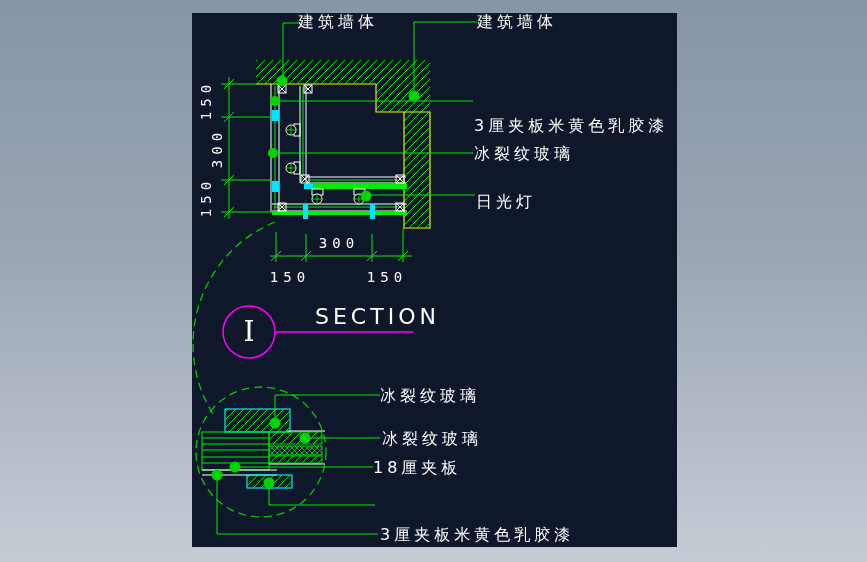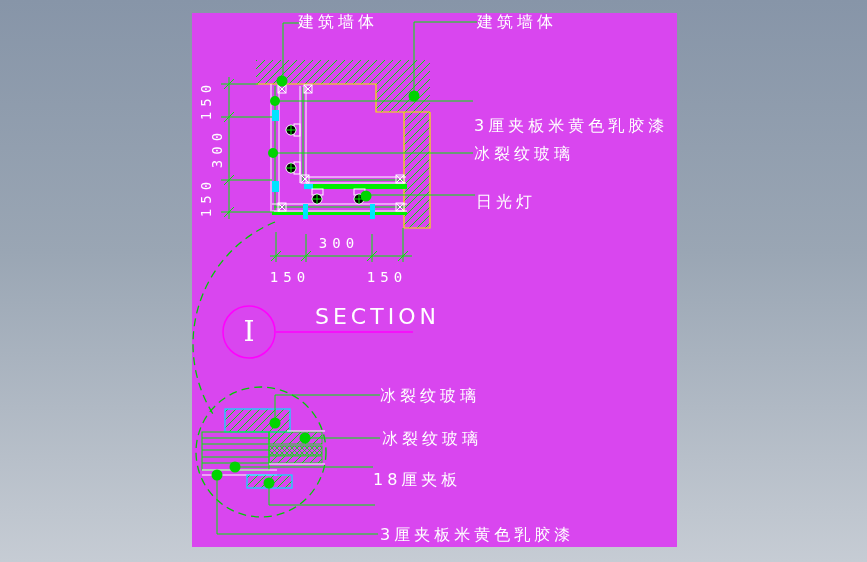--- a/index.html
+++ b/index.html
@@ -3,21 +3,21 @@
 <meta charset="utf-8">
 <style>
   html,body{margin:0;padding:0;}
   body{
     width:867px;height:562px;overflow:hidden;position:relative;
     background:linear-gradient(180deg,#8795a8 0%,#9aa6b4 45%,#c6ccd4 100%);
     font-family:"DejaVu Sans",sans-serif;
   }
   .canvas{
     position:absolute;left:192px;top:13px;width:485px;height:534px;
-    background:#d946ef;overflow:visible;
+    background:#0f172a;overflow:visible;
   }
   .canvas svg{position:absolute;left:0;top:0;}
   .lbl{
     position:absolute;color:#fff;white-space:nowrap;
     font:16px "DejaVu Sans",sans-serif;letter-spacing:4px;
   }
   .dim{
     position:absolute;color:#fff;white-space:nowrap;
     font:14px "DejaVu Sans Mono",monospace;letter-spacing:5px;text-align:center;
   }
@@ -200,16 +200,16 @@
   <div class="dim vert" style="left:-14px;top:176px;">150</div>
   <div class="dim" style="left:117px;top:222px;width:60px;">300</div>
   <div class="dim" style="left:68px;top:256px;width:60px;">150</div>
   <div class="dim" style="left:165px;top:256px;width:60px;">150</div>
 
   <div class="sec-mark" style="left:31px;top:302px;">I</div>
   <div class="sec-title" style="left:86px;top:291px;">SECTION</div>
 
   <div class="lbl" style="left:188px;top:373px;">冰裂纹玻璃</div>
   <div class="lbl" style="left:190px;top:416px;">冰裂纹玻璃</div>
-  <div class="lbl" style="left:181px;top:445px;margin-top:12px;">18厘夹板</div>
+  <div class="lbl" style="left:181px;top:445px;">18厘夹板</div>
   <div class="lbl" style="left:188px;top:512px;">3厘夹板米黄色乳胶漆</div>
 
 </div>
 
 </body></html>

